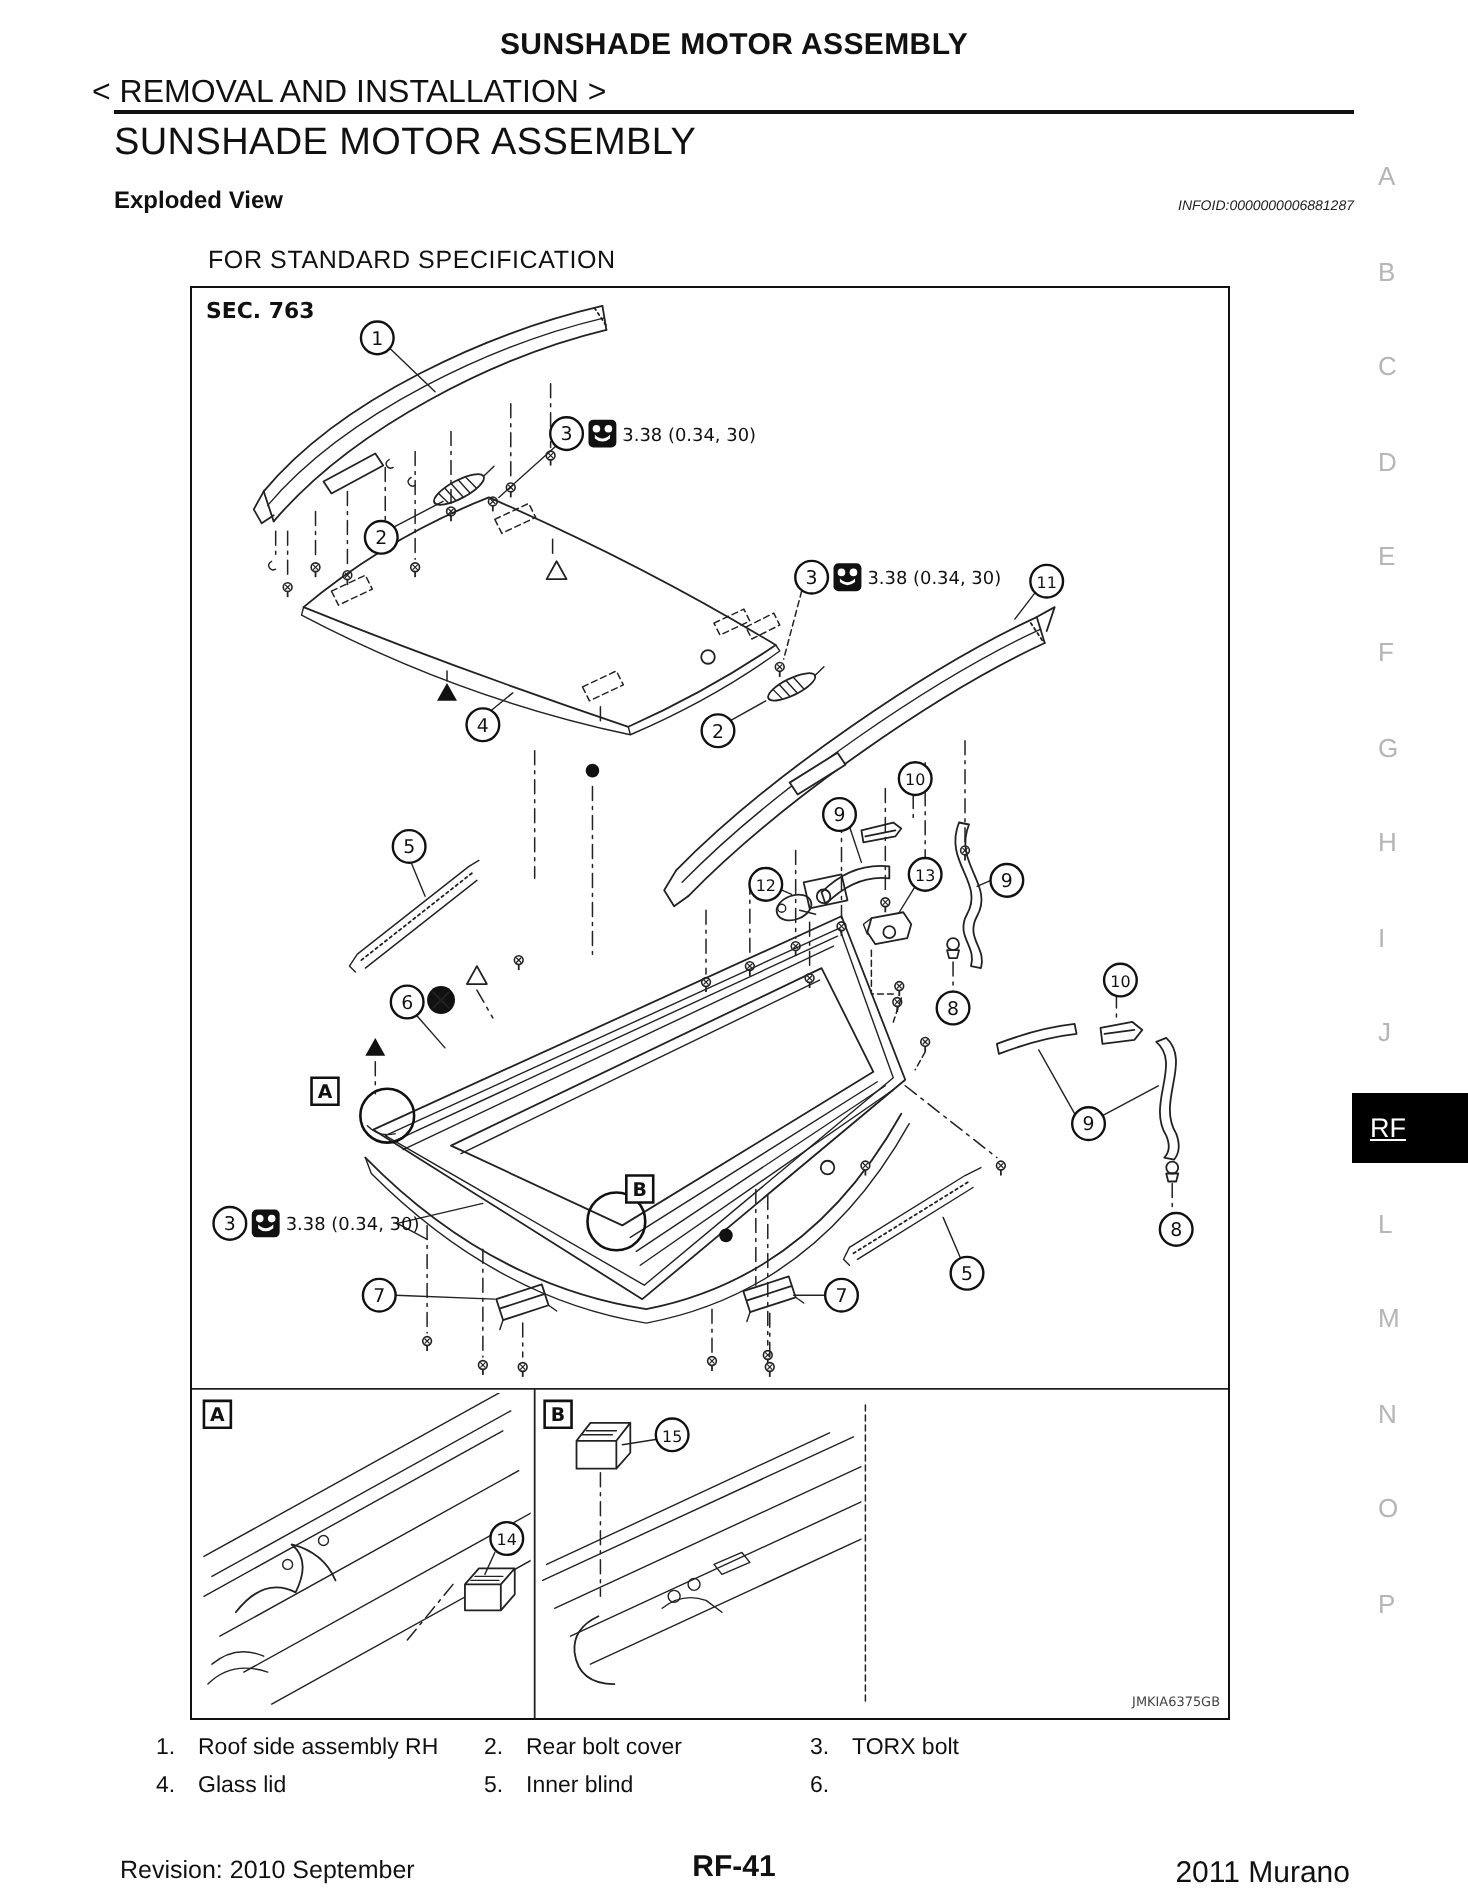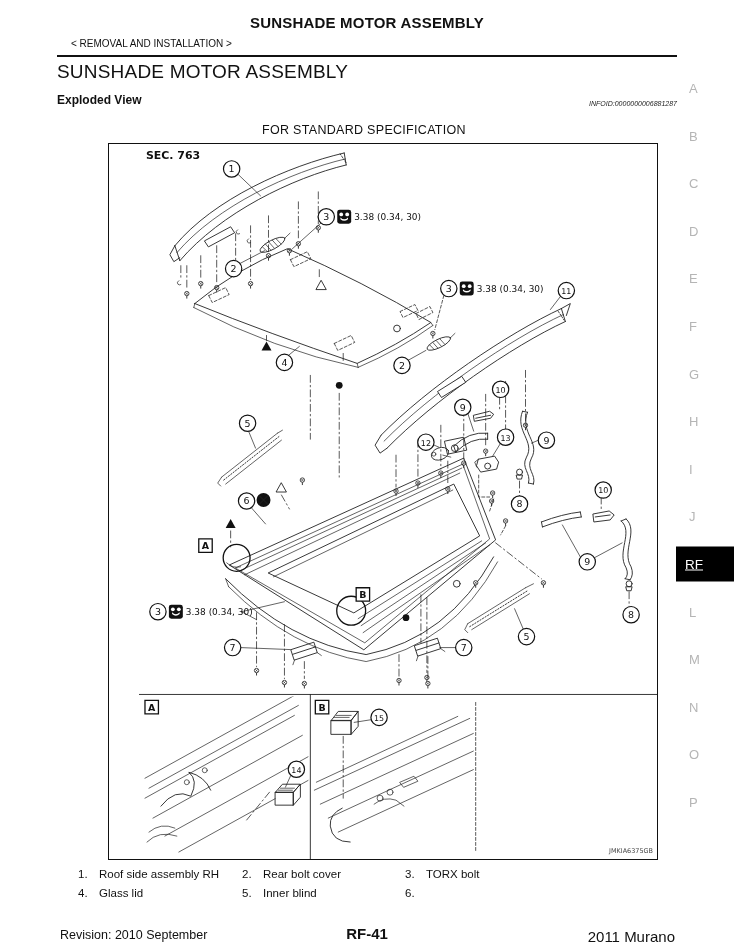--- a/index.html
+++ b/index.html
@@ -1,26 +1,26 @@
 <!DOCTYPE html>
 <html><head>
 <meta charset="utf-8">
 <style>
   html,body{margin:0;padding:0;}
   body{width:734px;height:950px;background:#fff;position:relative;overflow:hidden;
        font-family:"Liberation Sans","DejaVu Sans",sans-serif;color:#111;}
   .abs{position:absolute;}
   .page-header{left:0;top:14px;width:734px;text-align:center;font-size:15px;font-weight:bold;letter-spacing:.2px;}
-  .breadcrumb{left:71px;top:38px;font-size:10px;}
+  .breadcrumb{left:46px;top:38px;font-size:16px;}
   .rule{left:57px;top:55px;width:620px;height:2.3px;background:#111;}
   .section-title{left:57px;top:61px;font-size:19px;font-weight:400;letter-spacing:.2px;}
   .subsection{left:57px;top:93px;font-size:12px;font-weight:bold;}
   .infoid{right:57px;top:100px;font-size:7px;font-style:italic;color:#222;}
-  .fig-caption{left:104px;top:123px;width:520px;text-align:center;font-size:12.5px;font-weight:500;letter-spacing:.3px;}
-  .fig-box{left:108px;top:143px;width:518px;height:715px;border:1.8px solid #111;padding-left:30px;}
+  .fig-caption{left:104px;top:123px;width:520px;font-size:12.5px;font-weight:500;letter-spacing:.3px;}
+  .fig-box{left:95px;top:143px;width:518px;height:715px;border:1.8px solid #111;}
   .parts{left:57px;top:868px;width:625px;display:grid;grid-template-columns:21px 143px 21px 142px 21px auto;
          row-gap:7px;font-size:11.5px;padding-left:21px;}
   .parts .num{color:#111;}
   .footer-rev{left:60px;top:928px;font-size:12.5px;text-align:center;}
   .footer-page{left:0;top:925px;width:734px;text-align:center;font-size:15px;font-weight:bold;}
   .footer-model{right:59px;top:928px;font-size:15px;}
   .side-index{left:676px;top:0;width:58px;height:950px;}
   .idx-item{position:absolute;left:0;width:100%;transform:translateY(-50%);
             color:#b5b5b5;font-size:13px;padding-left:13px;box-sizing:border-box;}
   .idx-item.active{background:#000;color:#fff;height:35px;line-height:35px;padding-left:9px;font-weight:500;font-size:13.5px;}

